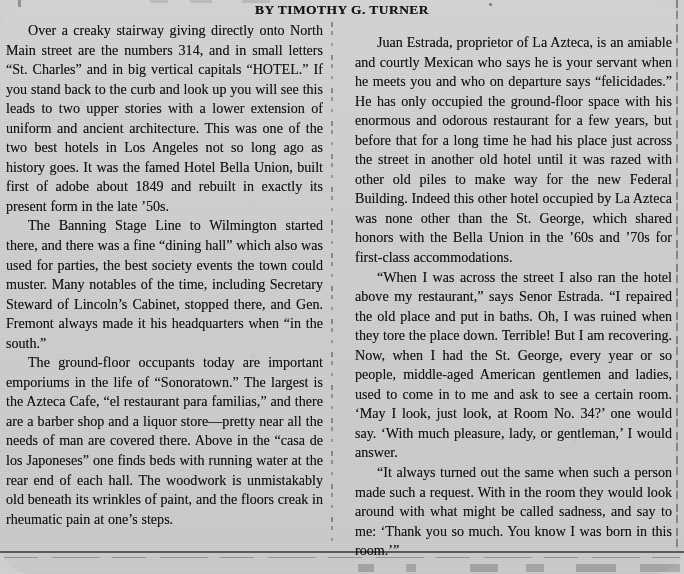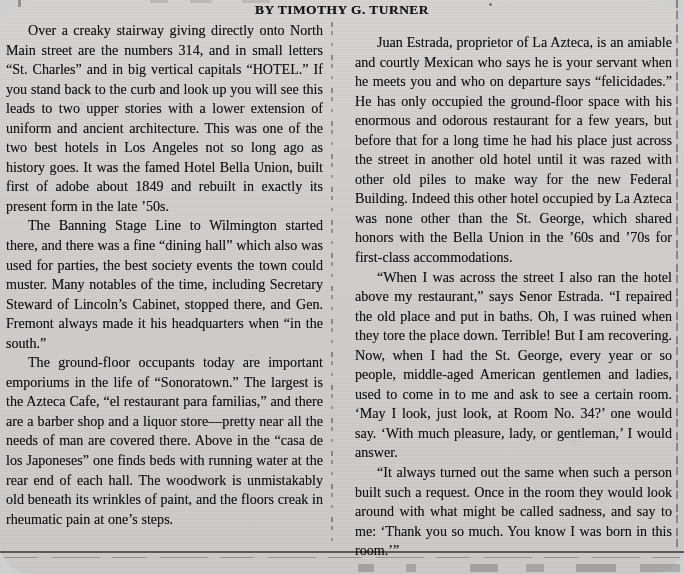--- a/index.html
+++ b/index.html
@@ -208,21 +208,21 @@
 
     <div class="col col-left">
       <p>Over a creaky stairway giving directly onto North Main street are the numbers 314, and in small letters “St. Charles” and in big vertical capitals “HOTEL.”  If you stand back to the curb and look up you will see this leads to two upper stories with a lower extension of uniform and ancient architecture.  This was one of the two best hotels in Los Angeles not so long ago as history goes.  It was the famed Hotel Bella Union, built first of adobe about 1849 and rebuilt in exactly its present form in the late ’50s.</p>
       <p>The Banning Stage Line to Wilmington started there, and there was a fine “dining hall” which also was used for parties, the best society events the town could muster. Many notables of the time, including Secretary Steward of Lincoln’s Cabinet, stopped there, and Gen. Fremont always made it his headquarters when “in the south.”</p>
       <p>The ground-floor occupants today are important emporiums in the life of “Sonoratown.”  The largest is the Azteca Cafe, “el restaurant para familias,” and there are a barber shop and a liquor store—pretty near all the needs of man are covered there. Above in the “casa de los Japoneses” one finds beds with running water at the rear end of each hall.  The woodwork is unmistakably old beneath its wrinkles of paint, and the floors creak in rheumatic pain at one’s steps.</p>
     </div>
 
     <div class="col col-right">
       <p>Juan Estrada, proprietor of La Azteca, is an amiable and courtly Mexican who says he is your servant when he meets you and who on departure says “felicidades.”  He has only occupied the ground-floor space with his enormous and odorous restaurant for a few years, but before that for a long time he had his place just across the street in another old hotel until it was razed with other old piles to make way for the new Federal Building.  Indeed this other hotel occupied by La Azteca was none other than the St. George, which shared honors with the Bella Union in the ’60s and ’70s for first-class accommodations.</p>
       <p>“When I was across the street I also ran the hotel above my restaurant,” says Senor Estrada.  “I repaired the old place and put in baths.  Oh, I was ruined when they tore the place down.  Terrible!  But I am recovering.  Now, when I had the St. George, every year or so people, middle-aged American gentlemen and ladies, used to come in to me and ask to see a certain room.  ‘May I look, just look, at Room No. 34?’ one would say.  ‘With much pleasure, lady, or gentleman,’ I would answer.</p>
-      <p>“It always turned out the same when such a person built such a request.  Once in the room they would look around with what might be called sadness, and say to me: ‘Thank you so much.  You know I was born in this room.’”</p>
+      <p>“It always turned out the same when such a person made such a request.  With in the room they would look around with what might be called sadness, and say to me: ‘Thank you so much.  You know I was born in this room.’”</p>
     </div>
 
   </div>
 
   <div class="col-divider"></div>
   <div class="edge-rule"></div>
   <div class="bottom-rule"></div>
   <div class="bottom-rule-faint"></div>
   <div class="ghost-strip"></div>
 

